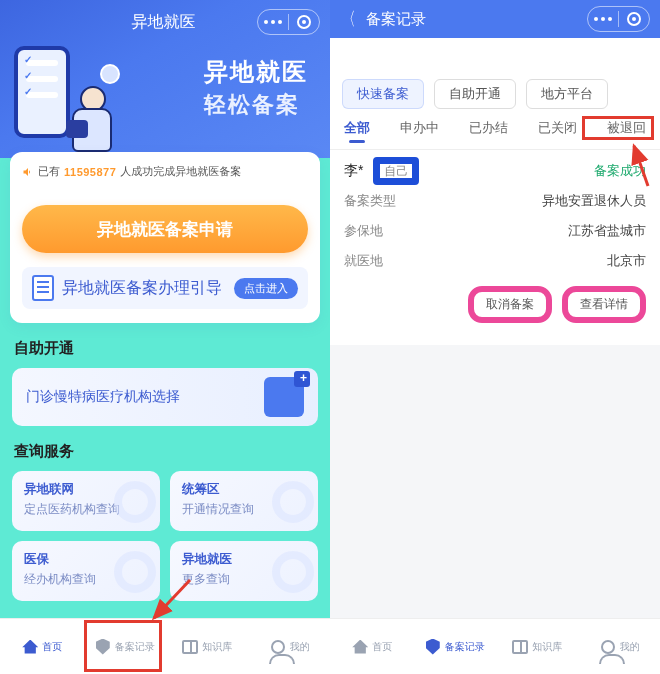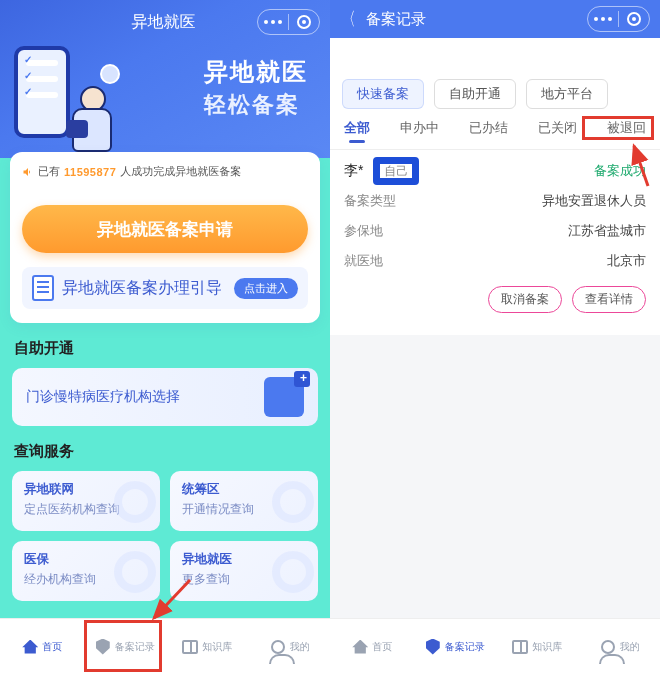--- a/index.html
+++ b/index.html
@@ -133,21 +133,21 @@
   .tabs2 .t.active::after{content:"";position:absolute;left:20%;right:20%;bottom:0;height:3px;background:#3c5bd0;border-radius:2px;}
   .hr{height:1px;background:#eee;margin:0 -12px;}
   .rec{padding:12px 2px;}
   .rec-head{display:flex;align-items:center;justify-content:space-between;font-size:14px;}
   .name{color:#222;font-weight:500;}
   .tag-self{font-size:12px;color:#888;border:7px solid #1d4ed8;border-radius:4px;padding:0 4px;margin-left:6px;}
   .status-ok{color:#1aa86b;font-size:13px;font-weight:500;}
   .kv{display:flex;justify-content:space-between;font-size:13px;color:#888;margin-top:12px;}
   .kv .v{color:#444;}
   .rec-actions{display:flex;justify-content:flex-end;gap:10px;margin-top:16px;}
-  .pill{font-size:12px;color:#555;border:1px solid #ec4899;border-radius:14px;padding:4px 12px;background:#fff;}
+  .pill{font-size:12px;color:#555;border:6px solid #ec4899;border-radius:14px;padding:4px 12px;background:#fff;}
   .spacer{height:300px;background:#f5f6f8;margin:10px -12px 0;}
 </style>
 </head>
 <body>
 
 <div class="phone">
   <div class="l-top">
     <div class="l-titlebar">
       <div style="width:60px"></div>
       <div class="l-title">异地就医</div>

